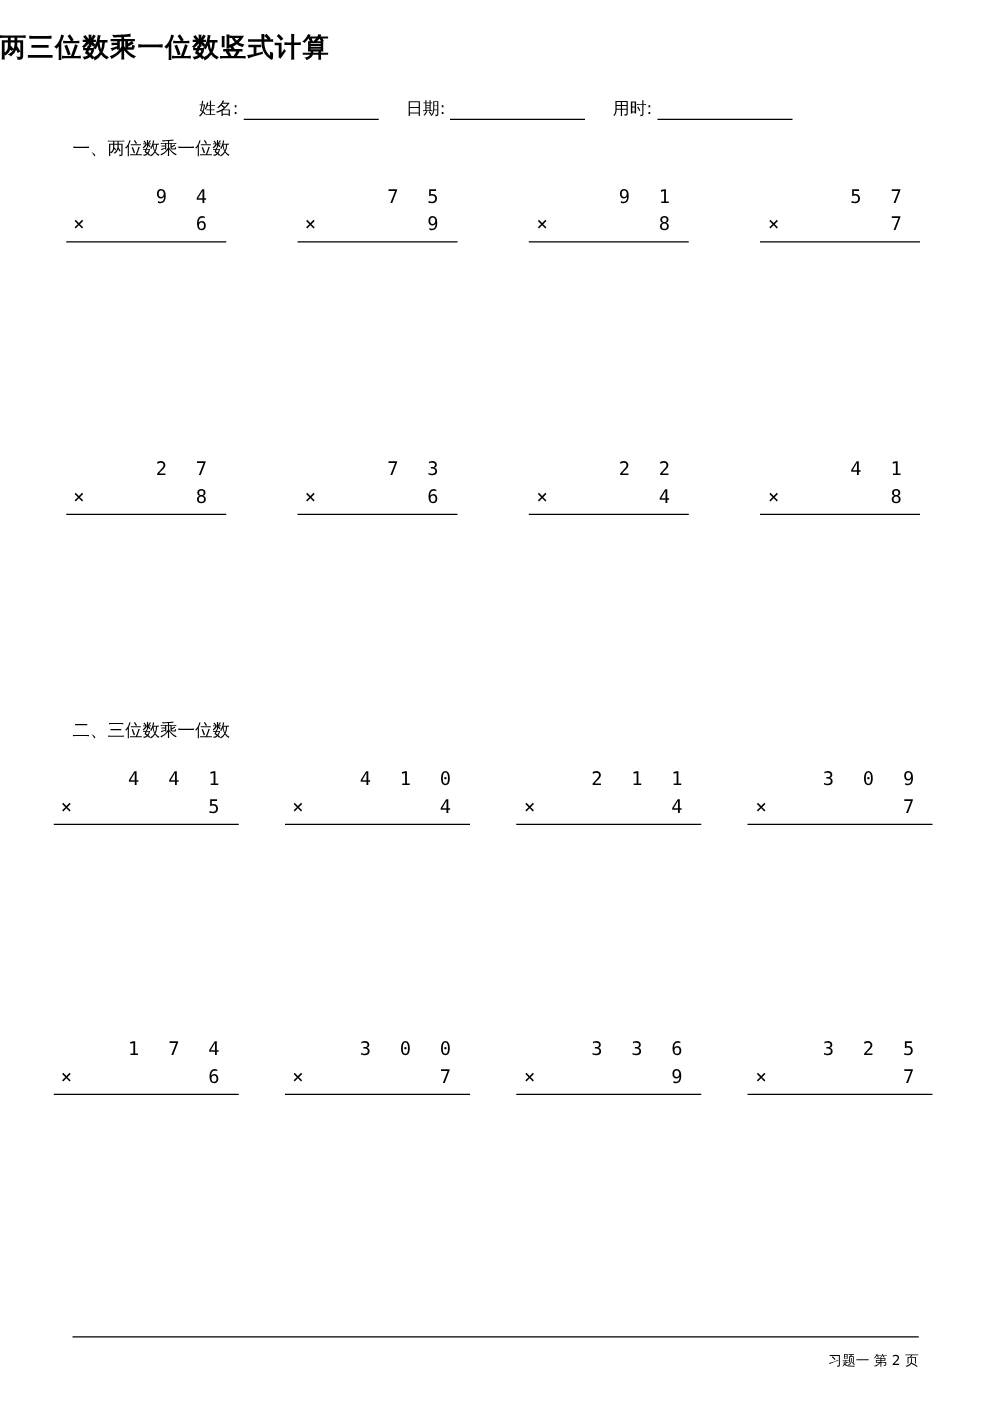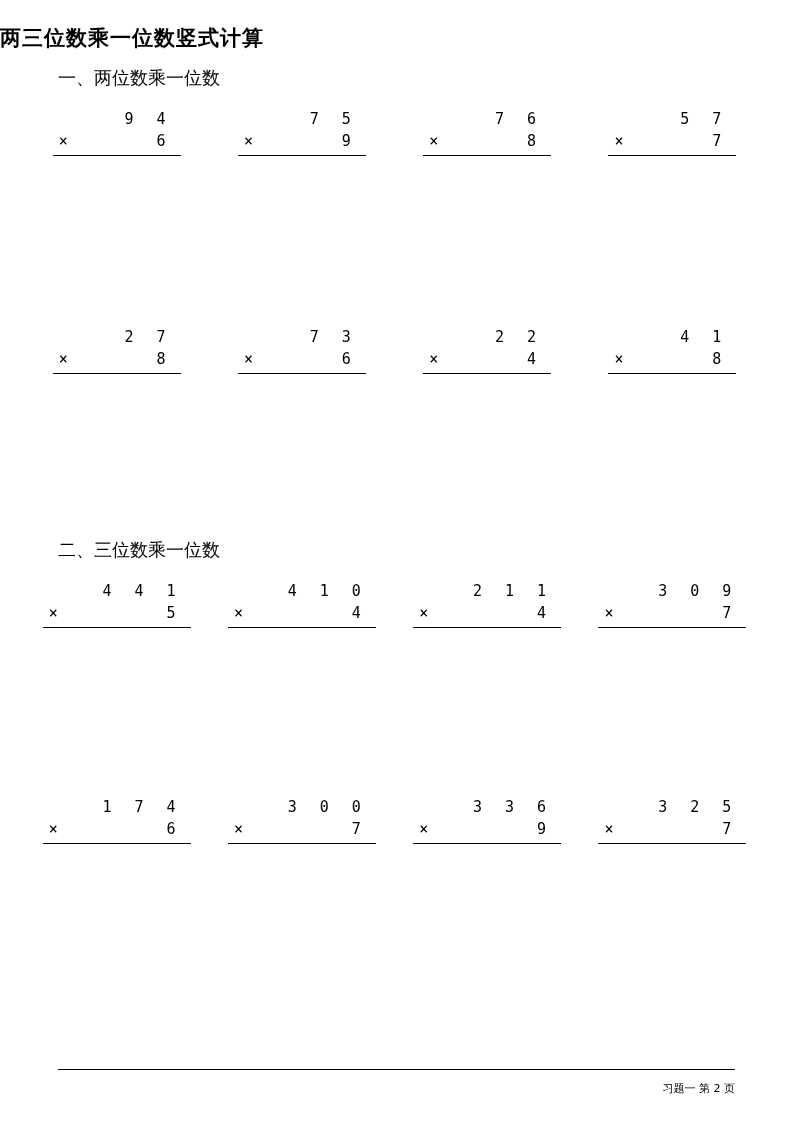--- a/index.html
+++ b/index.html
@@ -46,21 +46,21 @@
     font-size: 13.5px;
   }
   .meta-line {
     display: inline-block;
     width: 108px;
     border-bottom: 1px solid #000;
     height: 14px;
     margin-left: 4px;
   }
   .section-title {
-    font-size: 18px;
+    font-size: 14px;
     font-family: "DejaVu Sans", sans-serif;
     margin-left: 58px;
     margin-top: 14px;
   }
   .grid {
     display: flex;
     margin-top: 18px;
     padding-left: 24px;
     padding-right: 28px;
   }
@@ -119,20 +119,34 @@
     font-family: "DejaVu Sans", sans-serif;
   }
 </style>
 </head>
 <body>
 
 <div class="page">
 
   <h1 class="title">两三位数乘一位数竖式计算</h1>
 
+  <div class="meta-row">
+    <div class="meta-item">
+      <span class="meta-label">姓名:</span>
+      <span class="meta-line"></span>
+    </div>
+    <div class="meta-item">
+      <span class="meta-label">日期:</span>
+      <span class="meta-line"></span>
+    </div>
+    <div class="meta-item">
+      <span class="meta-label">用时:</span>
+      <span class="meta-line"></span>
+    </div>
+  </div>
 
   <div class="section-title">一、两位数乘一位数</div>
 
   <div class="grid">
     <div class="cell">
       <div class="prob">
         <div class="top">9 4</div>
         <div class="bot">
           <span class="op">×</span>
           <span class="mult">6</span>
@@ -145,21 +159,21 @@
         <div class="top">7 5</div>
         <div class="bot">
           <span class="op">×</span>
           <span class="mult">9</span>
         </div>
         <div class="rule"></div>
       </div>
     </div>
     <div class="cell">
       <div class="prob">
-        <div class="top">7 6</div>
+        <div class="top">9 1</div>
         <div class="bot">
           <span class="op">×</span>
           <span class="mult">8</span>
         </div>
         <div class="rule"></div>
       </div>
     </div>
     <div class="cell">
       <div class="prob">
         <div class="top">5 7</div>

